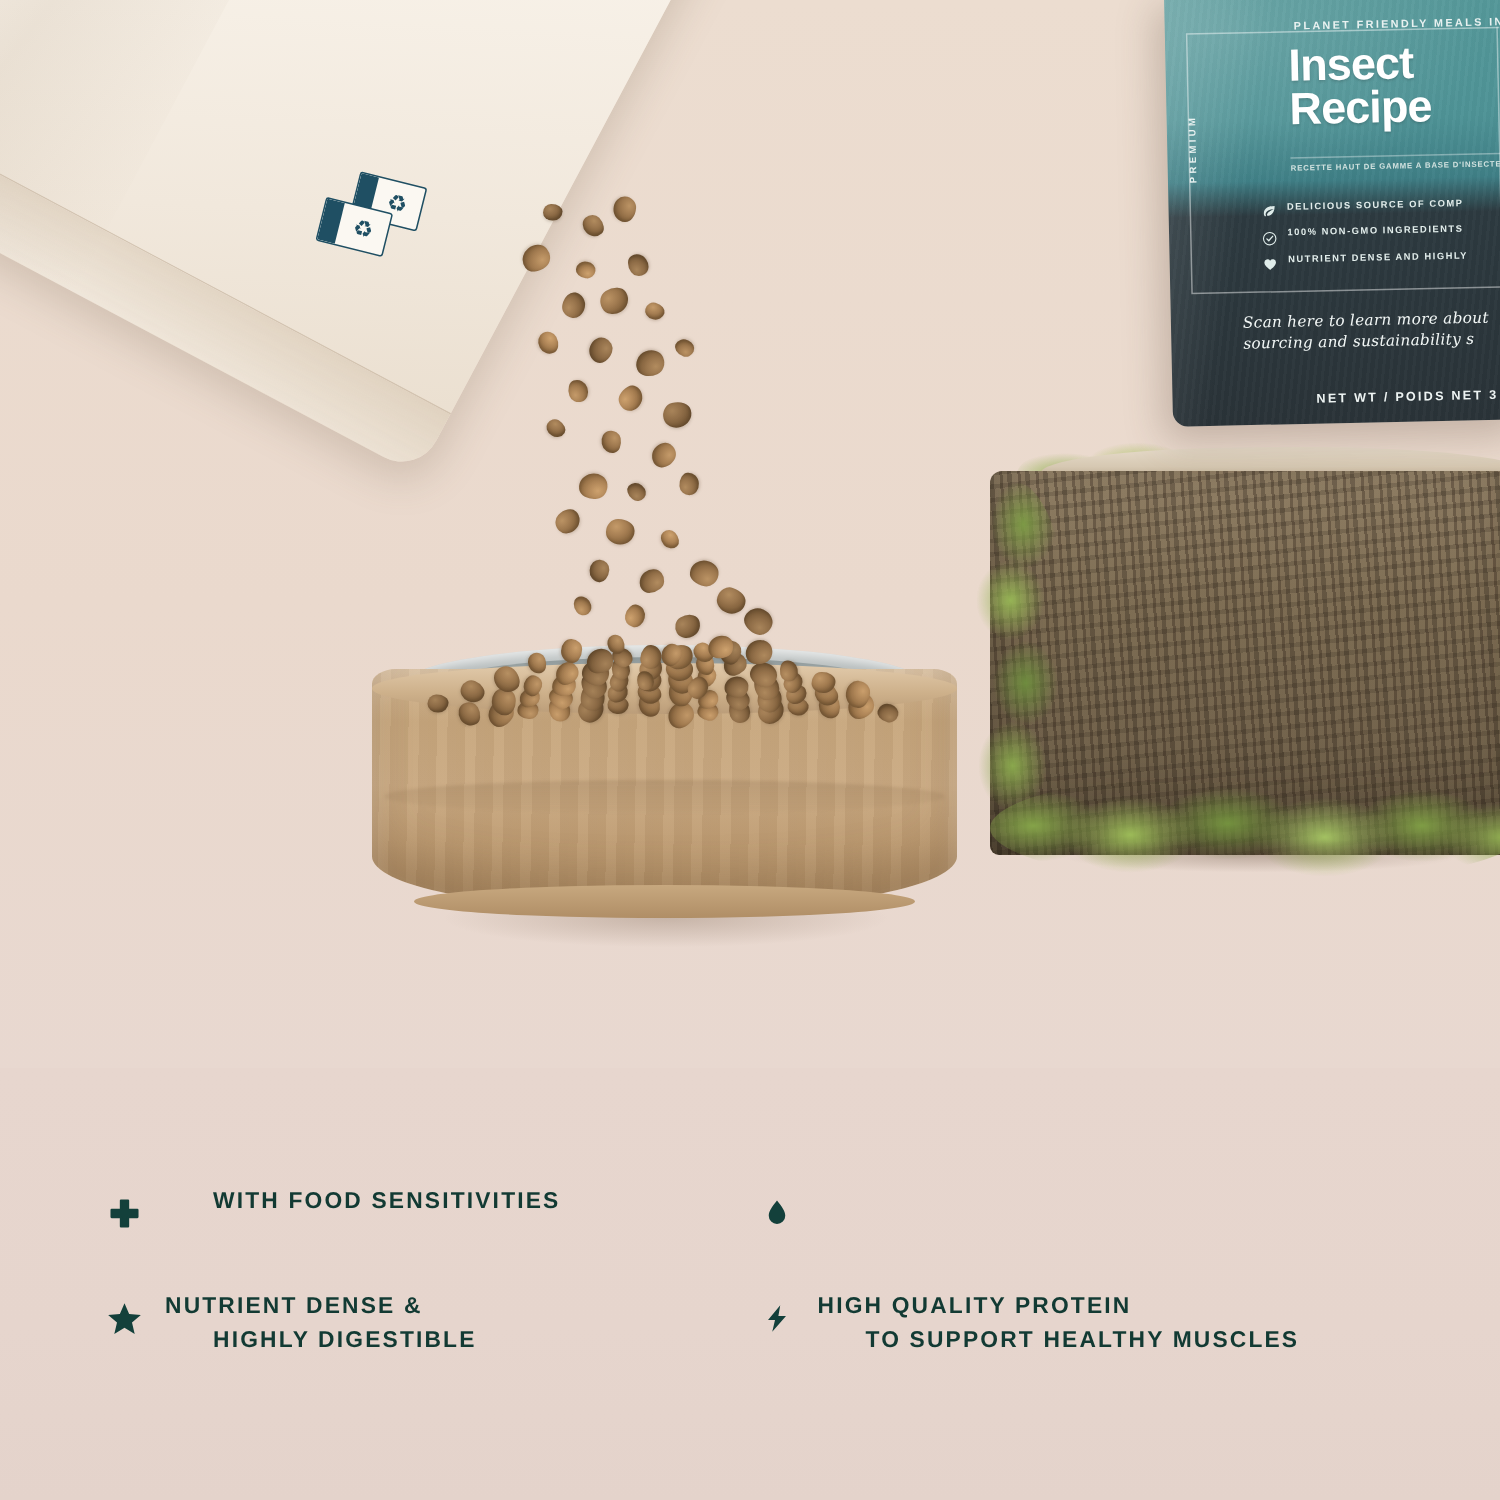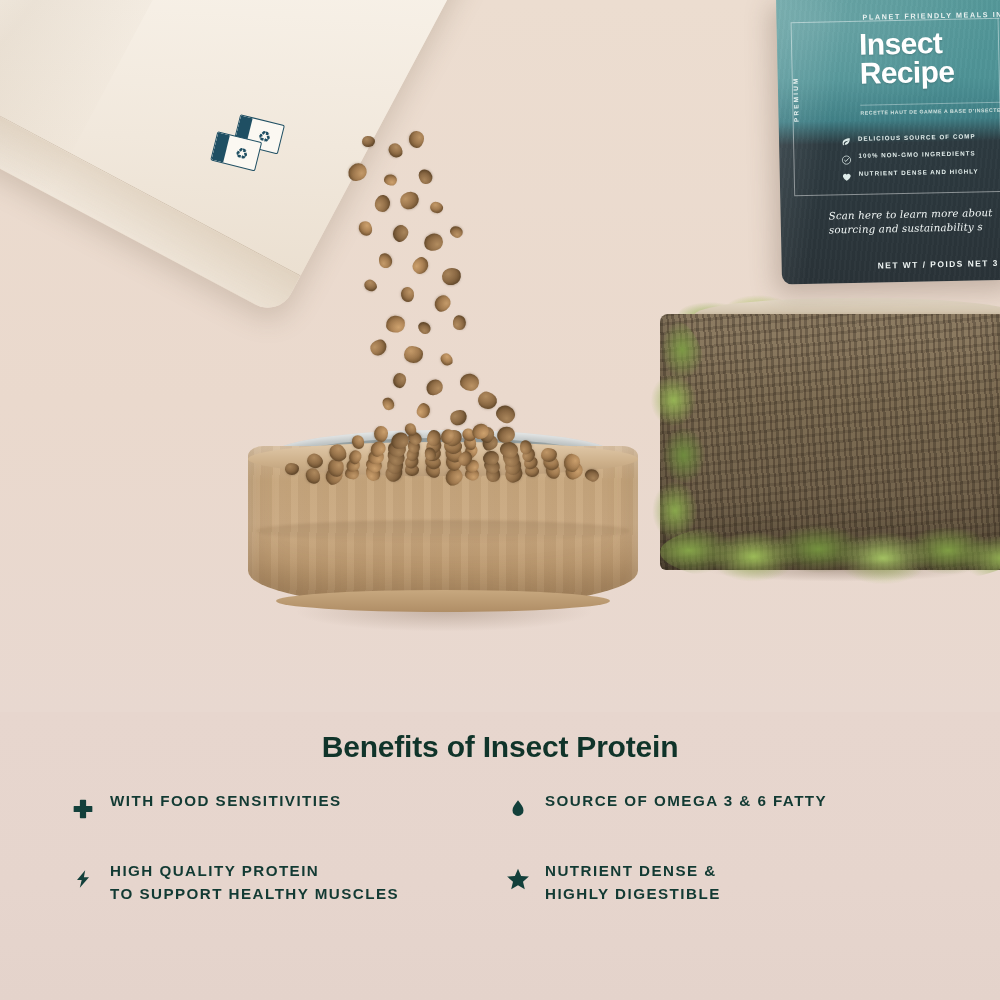--- a/index.html
+++ b/index.html
@@ -426,21 +426,21 @@
     margin-top: 2px;
   }
   .ben-text {
     color: #123a33;
     font-size: 15.2px;
     font-weight: 700;
     letter-spacing: 1.45px;
     line-height: 1.5;
     text-transform: uppercase;
   }
-  .ben-text .l2 { display: block; }
+  .ben-text .l2 { display: block; margin-left: 32px; }
 </style>
 </head>
 <body>
 
 <div class="canvas">
 
   <div class="photo">
 
     <div class="stump">
       <div class="moss moss-top"></div>
@@ -632,21 +632,20 @@
         <div class="kibble" style="left: 104px; top: 294px; width: 13px; height: 11.44px; transform: rotate(64deg); filter: brightness(1);"></div>
         <div class="kibble" style="left: 140px; top: 300px; width: 15px; height: 13.2px; transform: rotate(111deg); filter: brightness(1.05);"></div>
         <div class="kibble" style="left: 172px; top: 294px; width: 17px; height: 14.96px; transform: rotate(158deg); filter: brightness(1.1);"></div>
         <div class="kibble" style="left: 196px; top: 276px; width: 19px; height: 16.72px; transform: rotate(205deg); filter: brightness(0.9);"></div>
         <div class="kibble" style="left: 124px; top: 318px; width: 13px; height: 11.44px; transform: rotate(252deg); filter: brightness(0.95);"></div>
         <div class="kibble" style="left: 158px; top: 322px; width: 15px; height: 13.2px; transform: rotate(299deg); filter: brightness(1);"></div>
       </div>
   </div>
 
   <div class="benefits">
-    <h1 class="ben-title">Benefits of Insect Protein</h1>
 
     <div class="ben-grid">
 
       <div class="ben-item">
         <span class="ben-icon">
           <svg viewBox="0 0 24 24" width="22" height="22" aria-hidden="true">
             <path d="M9.4 2.6h5.2v6.8h6.8v5.2h-6.8v6.8H9.4v-6.8H2.6V9.4h6.8z" fill="currentColor" stroke="currentColor" stroke-width="1.6" stroke-linejoin="round"></path>
           </svg>
         </span>
         <span class="ben-text">
@@ -654,43 +653,42 @@
         </span>
       </div>
 
       <div class="ben-item">
         <span class="ben-icon">
           <svg viewBox="0 0 24 24" width="20" height="24" aria-hidden="true">
             <path d="M12 1.6c3.9 5 6.6 8.4 6.6 12.1A6.6 6.6 0 0 1 5.4 13.7C5.4 10 8.1 6.6 12 1.6z" fill="currentColor"></path>
           </svg>
         </span>
         <span class="ben-text">
-          <span class="l1">SOURCE OF OMEGA 3 &amp; 6 FATTY</span>
+        </span>
+      </div>
+
+      <div class="ben-item">
+        <span class="ben-icon">
+          <svg viewBox="0 0 24 24" width="24" height="24" aria-hidden="true">
+            <path d="M12 1.8l3.1 7.2 7.8.6-5.9 5.1 1.8 7.6L12 18.2 5.2 22.3 7 14.7 1.1 9.6l7.8-.6z" fill="currentColor"></path>
+          </svg>
+        </span>
+        <span class="ben-text">
+          <span class="l1">NUTRIENT DENSE &amp;</span>
+          <span class="l2">HIGHLY DIGESTIBLE</span>
         </span>
       </div>
 
       <div class="ben-item">
         <span class="ben-icon">
           <svg viewBox="0 0 24 24" width="20" height="24" aria-hidden="true">
             <path d="M14.6 1.4L4.8 13.2h5.6L8.2 22.6 19.2 9.9h-6.1z" fill="currentColor"></path>
           </svg>
         </span>
         <span class="ben-text">
           <span class="l1">HIGH QUALITY PROTEIN</span>
           <span class="l2">TO SUPPORT HEALTHY MUSCLES</span>
         </span>
       </div>
 
-      <div class="ben-item">
-        <span class="ben-icon">
-          <svg viewBox="0 0 24 24" width="24" height="24" aria-hidden="true">
-            <path d="M12 1.8l3.1 7.2 7.8.6-5.9 5.1 1.8 7.6L12 18.2 5.2 22.3 7 14.7 1.1 9.6l7.8-.6z" fill="currentColor"></path>
-          </svg>
-        </span>
-        <span class="ben-text">
-          <span class="l1">NUTRIENT DENSE &amp;</span>
-          <span class="l2">HIGHLY DIGESTIBLE</span>
-        </span>
-      </div>
-
     </div>
   </div>
 </div>
 
 </body></html>

